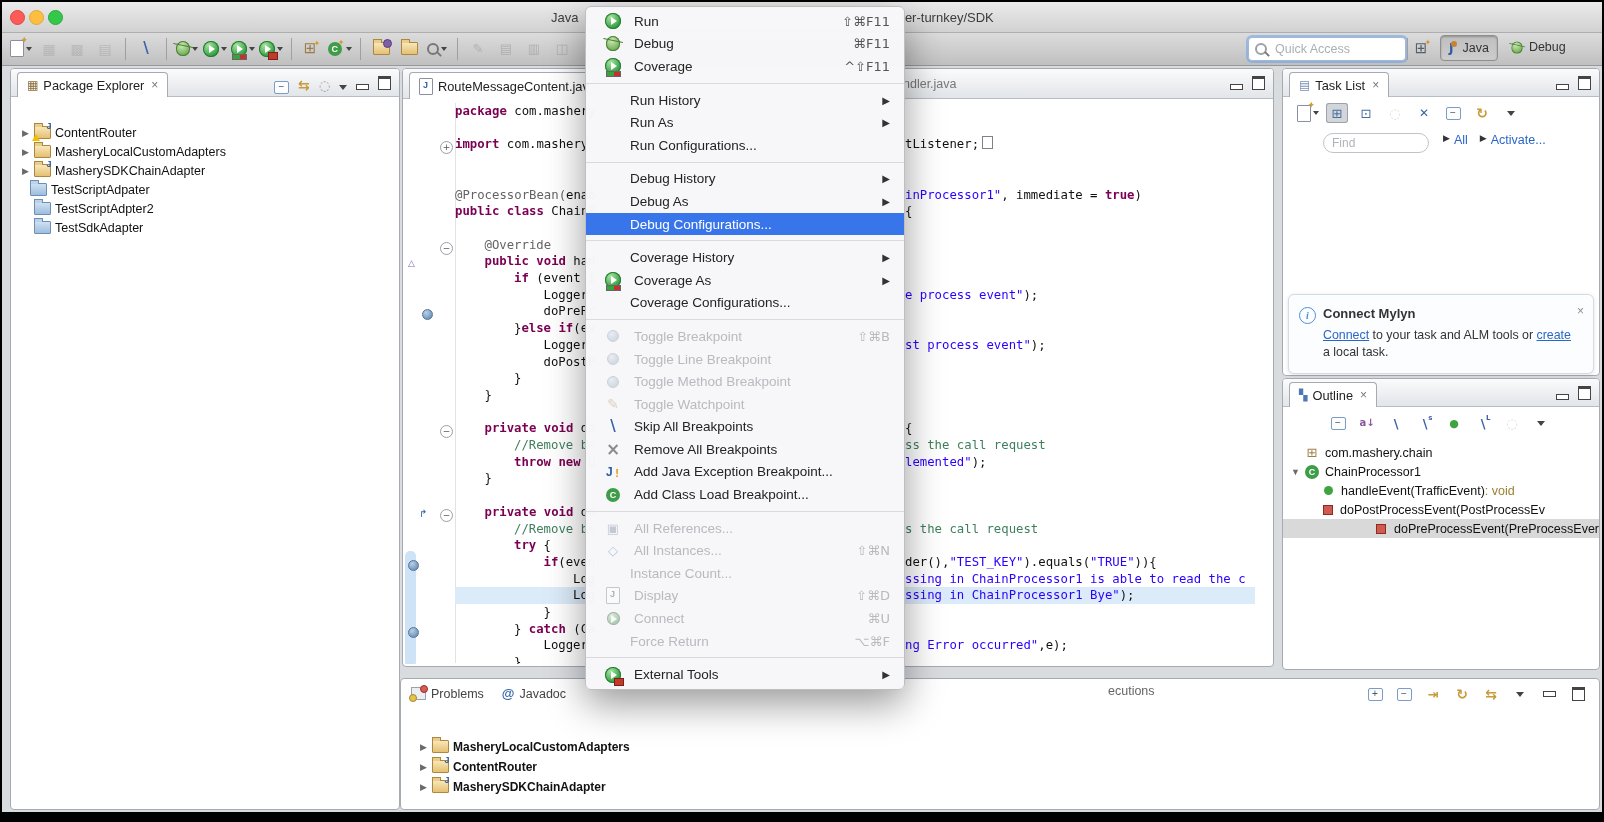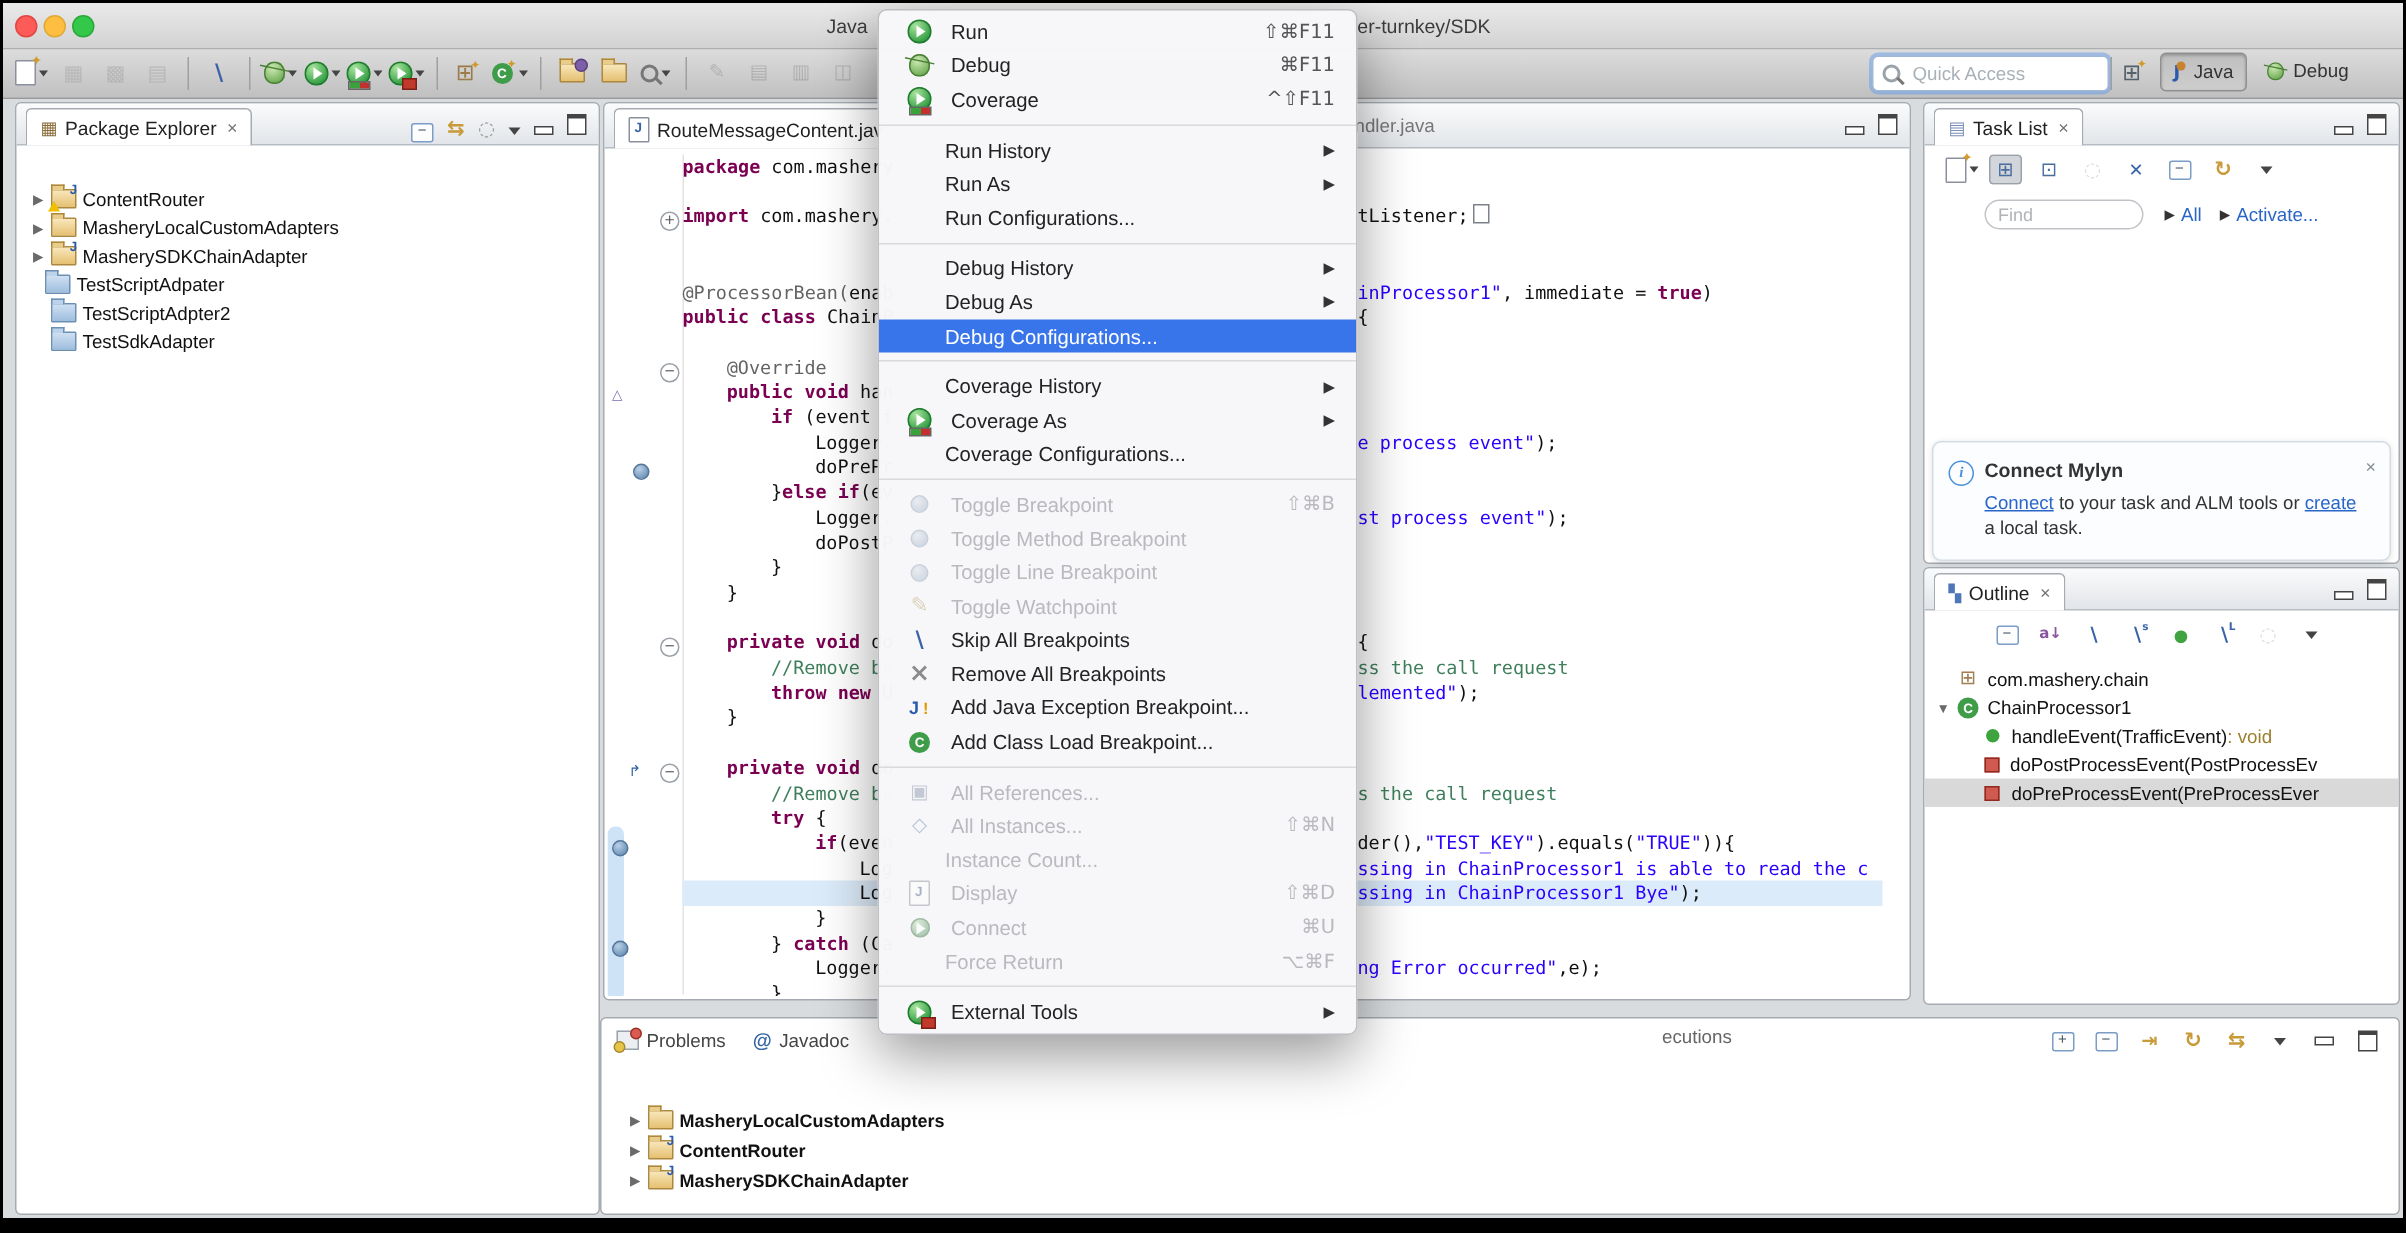--- a/index.html
+++ b/index.html
@@ -114,21 +114,21 @@
   .mi .msc{margin-left:auto;color:#555;font-size:13px;font-family:"DejaVu Sans",sans-serif}
   .mi .msub{margin-left:auto;color:#333;font-size:10px}
   .mi.dis,.mi.dis .msc{color:#b9b9c0}
   .mi.dis .mic{opacity:.45;filter:grayscale(.4)}
   .mi.sel{background:#3875ea;color:#fff}
   .jexc::before{content:"J";color:#2a5caa;font-weight:bold;font-size:12px}
   .jexc::after{content:"!";color:#e09a00;font-weight:bold;font-size:11px;position:absolute;right:1px;bottom:0}
   .watchxy{font-size:8px;color:#666;letter-spacing:-.5px;font-weight:bold}
 
   
-  .findrow{position:absolute;font-size:12.5px;color:#333;display:flex;align-items:center}
+  .findrow{position:absolute;font-size:12.5px;color:#333;display:flex;}
   .find{width:88px;height:18px;border:1px solid #c0c4c8;border-radius:10px;padding:0 8px;font-size:12px;color:#555;outline:none;font-family:"Liberation Sans",sans-serif}
   .find::placeholder{color:#b0b4b8}
   .bluelink{color:#2a66c8;margin:0 0 0 4px}
   .ul{text-decoration:underline}
   .mylyn{position:absolute;left:1286px;top:292px;width:304px;height:78px;background:#fbfdff;border:1px solid #d3dce5;
          border-radius:6px;box-shadow:0 1px 4px rgba(0,0,0,.12);z-index:5}
   .infoi{width:15px;height:15px;border-radius:50%;border:1.5px solid #4a90d9;color:#4a90d9;font-size:10px;font-weight:bold;
          display:inline-flex;align-items:center;justify-content:center;font-family:"Liberation Serif",serif;font-style:italic}
 
   
@@ -617,21 +617,21 @@
         </div>
         <div class="trow" style="top: 57px; padding-left: 22px;">
           <span class="tar"></span>
           <span class="ticn">
             <span style="display: inline-flex; align-items: center; justify-content: center;">
               <span style="width: 8px; height: 8px; background: rgb(208, 90, 80); border: 1px solid rgb(142, 42, 32);"></span>
             </span>
           </span>
           <span style="margin-left: 2px;">doPostProcessEvent(PostProcessEv</span>
         </div>
-        <div class="trow sel" style="top: 76px; padding-left: 22px;">
+        <div class="trow sel" style="top: 76px; padding-left: 22px; justify-content: flex-end;">
           <span class="tar"></span>
           <span class="ticn">
             <span style="display: inline-flex; align-items: center; justify-content: center;">
               <span style="width: 8px; height: 8px; background: rgb(208, 90, 80); border: 1px solid rgb(142, 42, 32);"></span>
             </span>
           </span>
           <span style="margin-left: 3px;">doPreProcessEvent(PreProcessEver</span>
         </div>
       </div>
   </div>
@@ -820,29 +820,29 @@
           </span>
           <span>Toggle Breakpoint</span>
           <span class="msc">⇧⌘B</span>
         </div>
         <div class="mi dis">
           <span class="mic">
             <span style="display: inline-flex; align-items: center; justify-content: center;">
               <span class="bpdot"></span>
             </span>
           </span>
+          <span>Toggle Line Breakpoint</span>
+        </div>
+        <div class="mi dis">
+          <span class="mic">
+            <span style="display: inline-flex; align-items: center; justify-content: center;">
+              <span class="bpdot"></span>
+            </span>
+          </span>
           <span>Toggle Method Breakpoint</span>
-        </div>
-        <div class="mi dis">
-          <span class="mic">
-            <span style="display: inline-flex; align-items: center; justify-content: center;">
-              <span class="bpdot"></span>
-            </span>
-          </span>
-          <span>Toggle Line Breakpoint</span>
         </div>
         <div class="mi dis">
           <span class="mic">
             <span style="display: inline-flex; align-items: center; justify-content: center;">
               <span class="gl" style="color: rgb(195, 162, 79); font-size: 14px;">✎</span>
             </span>
           </span>
           <span>Toggle Watchpoint</span>
         </div>
         <div class="mi">

